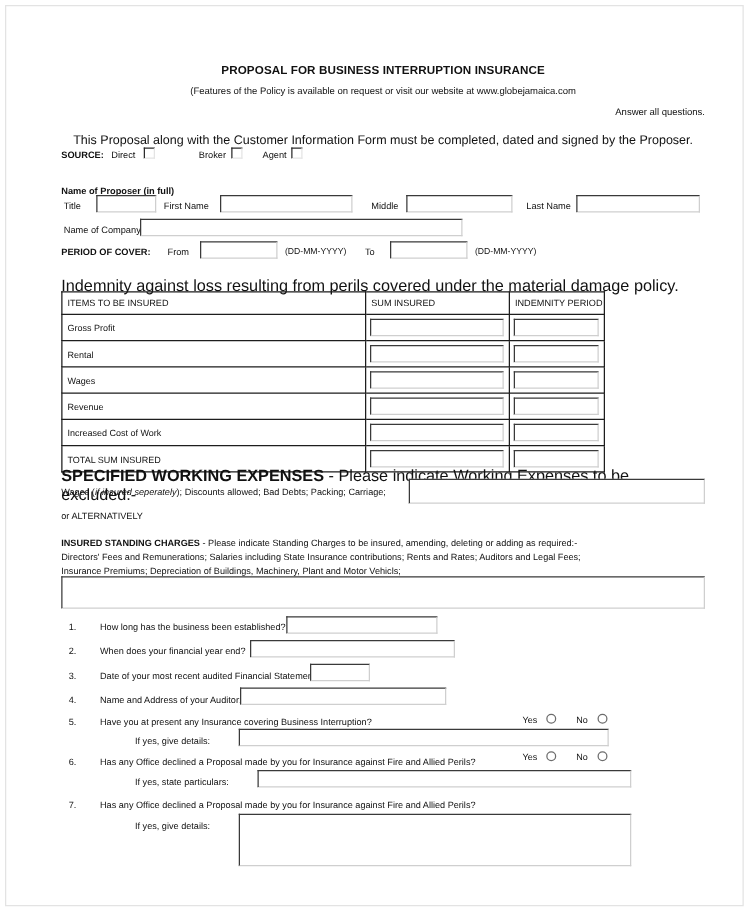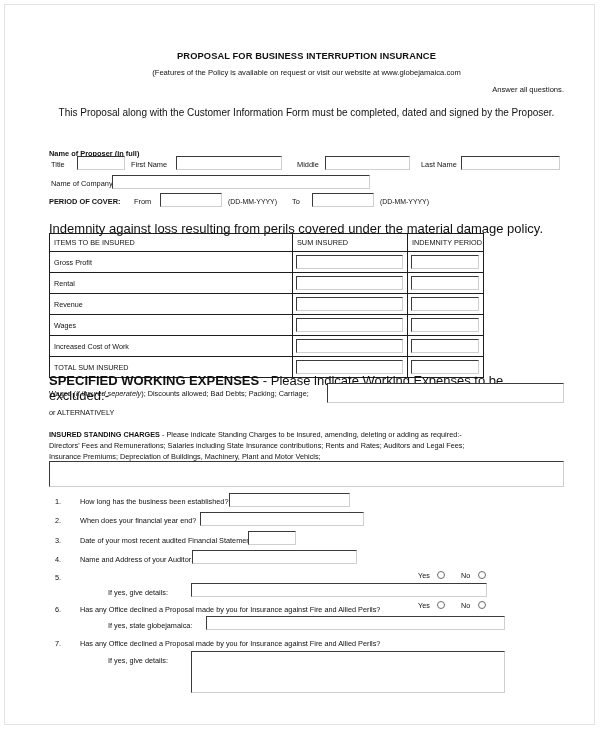--- a/index.html
+++ b/index.html
@@ -162,20 +162,29 @@
 <body>
 
 <div class="page">
   <div class="inner">
 
     <div class="hdr-title">PROPOSAL FOR BUSINESS INTERRUPTION INSURANCE</div>
     <div class="hdr-sub">(Features of the Policy is available on request or visit our website at www.globejamaica.com</div>
     <div class="hdr-sub2">Answer all questions.</div>
     <div class="hdr-note">This Proposal along with the Customer Information Form must be completed, dated and signed by the Proposer.</div>
 
+    <div class="abs" id="source-row">
+      <span class="lbl-b abs" style="left:0; top:2px;">SOURCE:</span>
+      <span class="lbl abs" style="left:40px; top:2px;">Direct</span>
+      <span class="chk" style="left:66px; top:1px;"></span>
+      <span class="lbl abs" style="left:110px; top:2px;">Broker</span>
+      <span class="chk" style="left:136px; top:1px;"></span>
+      <span class="lbl abs" style="left:161px; top:2px;">Agent</span>
+      <span class="chk" style="left:184px; top:1px;"></span>
+    </div>
 
     <div class="abs" id="prop-head">
       <span class="lbl-b">Name of Proposer (in full)</span>
     </div>
 
     <div class="abs" id="prop-row">
       <span class="lbl abs" style="left:2px; top:4px;">Title</span>
       <span class="fbox" style="left:28px; top:0; width:48px; height:14px;"></span>
 
       <span class="lbl abs" style="left:82px; top:4px;">First Name</span>
@@ -229,30 +238,30 @@
         <tr>
           <td>Rental</td>
           <td class="c2">
               <span class="cellbox"></span>
             </td>
           <td class="c3">
               <span class="cellbox"></span>
             </td>
         </tr>
         <tr>
+          <td>Wages</td>
+          <td class="c2">
+              <span class="cellbox"></span>
+            </td>
+          <td class="c3">
+              <span class="cellbox"></span>
+            </td>
+        </tr>
+        <tr>
           <td>Revenue</td>
-          <td class="c2">
-              <span class="cellbox"></span>
-            </td>
-          <td class="c3">
-              <span class="cellbox"></span>
-            </td>
-        </tr>
-        <tr>
-          <td>Wages</td>
           <td class="c2">
               <span class="cellbox"></span>
             </td>
           <td class="c3">
               <span class="cellbox"></span>
             </td>
         </tr>
         <tr>
           <td>Increased Cost of Work</td>
           <td class="c2">
@@ -300,34 +309,35 @@
 
     <span class="qnum" style="left:6px; top:531px;">3.</span>
     <span class="qtext" style="left:31px; top:531px;">Date of your most recent audited Financial Statement</span>
     <span class="fbox" style="left:199px; top:526px; width:48px; height:14px;"></span>
 
     <span class="qnum" style="left:6px; top:550px;">4.</span>
     <span class="qtext" style="left:31px; top:550px;">Name and Address of your Auditor:</span>
     <span class="fbox" style="left:143px; top:545px; width:165px; height:14px;"></span>
 
     <span class="qnum" style="left:6px; top:568px;">5.</span>
+    <span class="qtext" style="left:31px; top:568px;">Have you at present any Insurance covering Business Interruption?</span>
     <span class="yn-lbl" style="left:369px; top:566px;">Yes</span>
     <span class="radio" style="left:388px; top:566px;"></span>
     <span class="yn-lbl" style="left:412px; top:566px;">No</span>
     <span class="radio" style="left:429px; top:566px;"></span>
     <span class="sub-lbl" style="left:59px; top:583px;">If yes, give details:</span>
     <span class="fbox" style="left:142px; top:578px; width:296px; height:14px;"></span>
 
     <span class="qnum" style="left:6px; top:600px;">6.</span>
     <span class="qtext" style="left:31px; top:600px;">Has any Office declined a Proposal made by you for Insurance against Fire and Allied Perils?</span>
     <span class="yn-lbl" style="left:369px; top:596px;">Yes</span>
     <span class="radio" style="left:388px; top:596px;"></span>
     <span class="yn-lbl" style="left:412px; top:596px;">No</span>
     <span class="radio" style="left:429px; top:596px;"></span>
-    <span class="sub-lbl" style="left:59px; top:616px;">If yes, state globejamaica:</span>
+    <span class="sub-lbl" style="left:59px; top:616px;">If yes, state particulars:</span>
     <span class="fbox" style="left:157px; top:611px; width:299px; height:14px;"></span>
 
     <span class="qnum" style="left:6px; top:634px;">7.</span>
     <span class="qtext" style="left:31px; top:634px;">Has any Office declined a Proposal made by you for Insurance against Fire and Allied Perils?</span>
     <span class="sub-lbl" style="left:59px; top:651px;">If yes, give details:</span>
     <span class="fbox" style="left:142px; top:646px; width:314px; height:42px;"></span>
 
   </div>
 </div>
 

